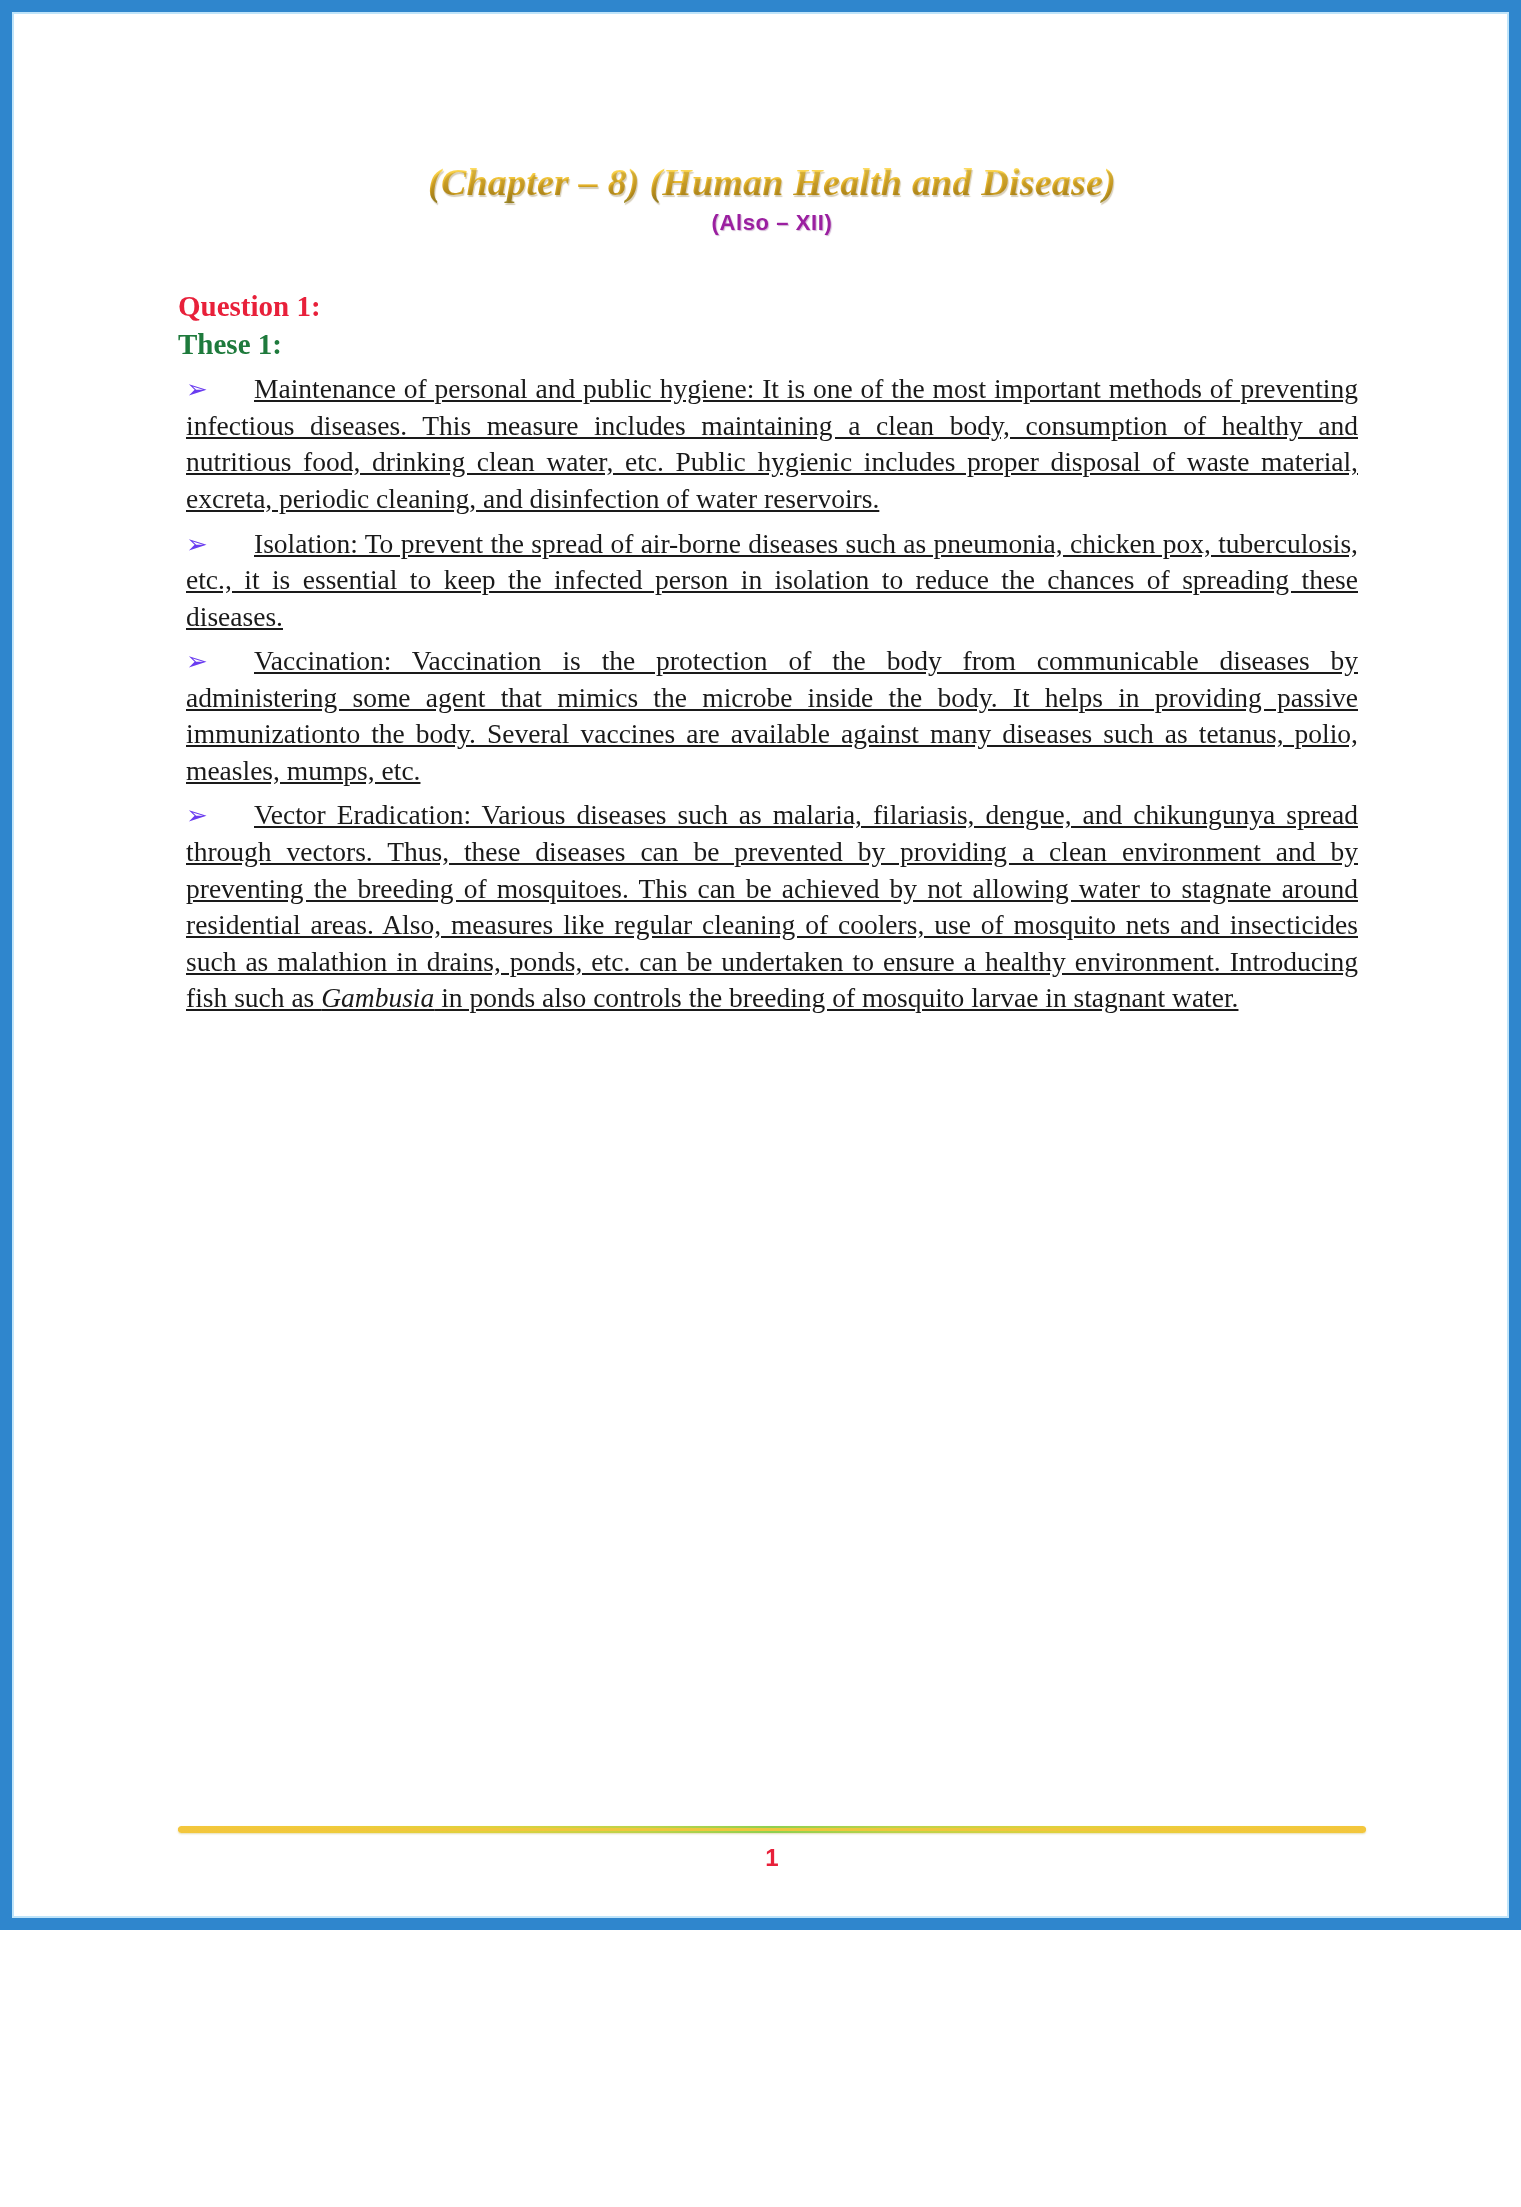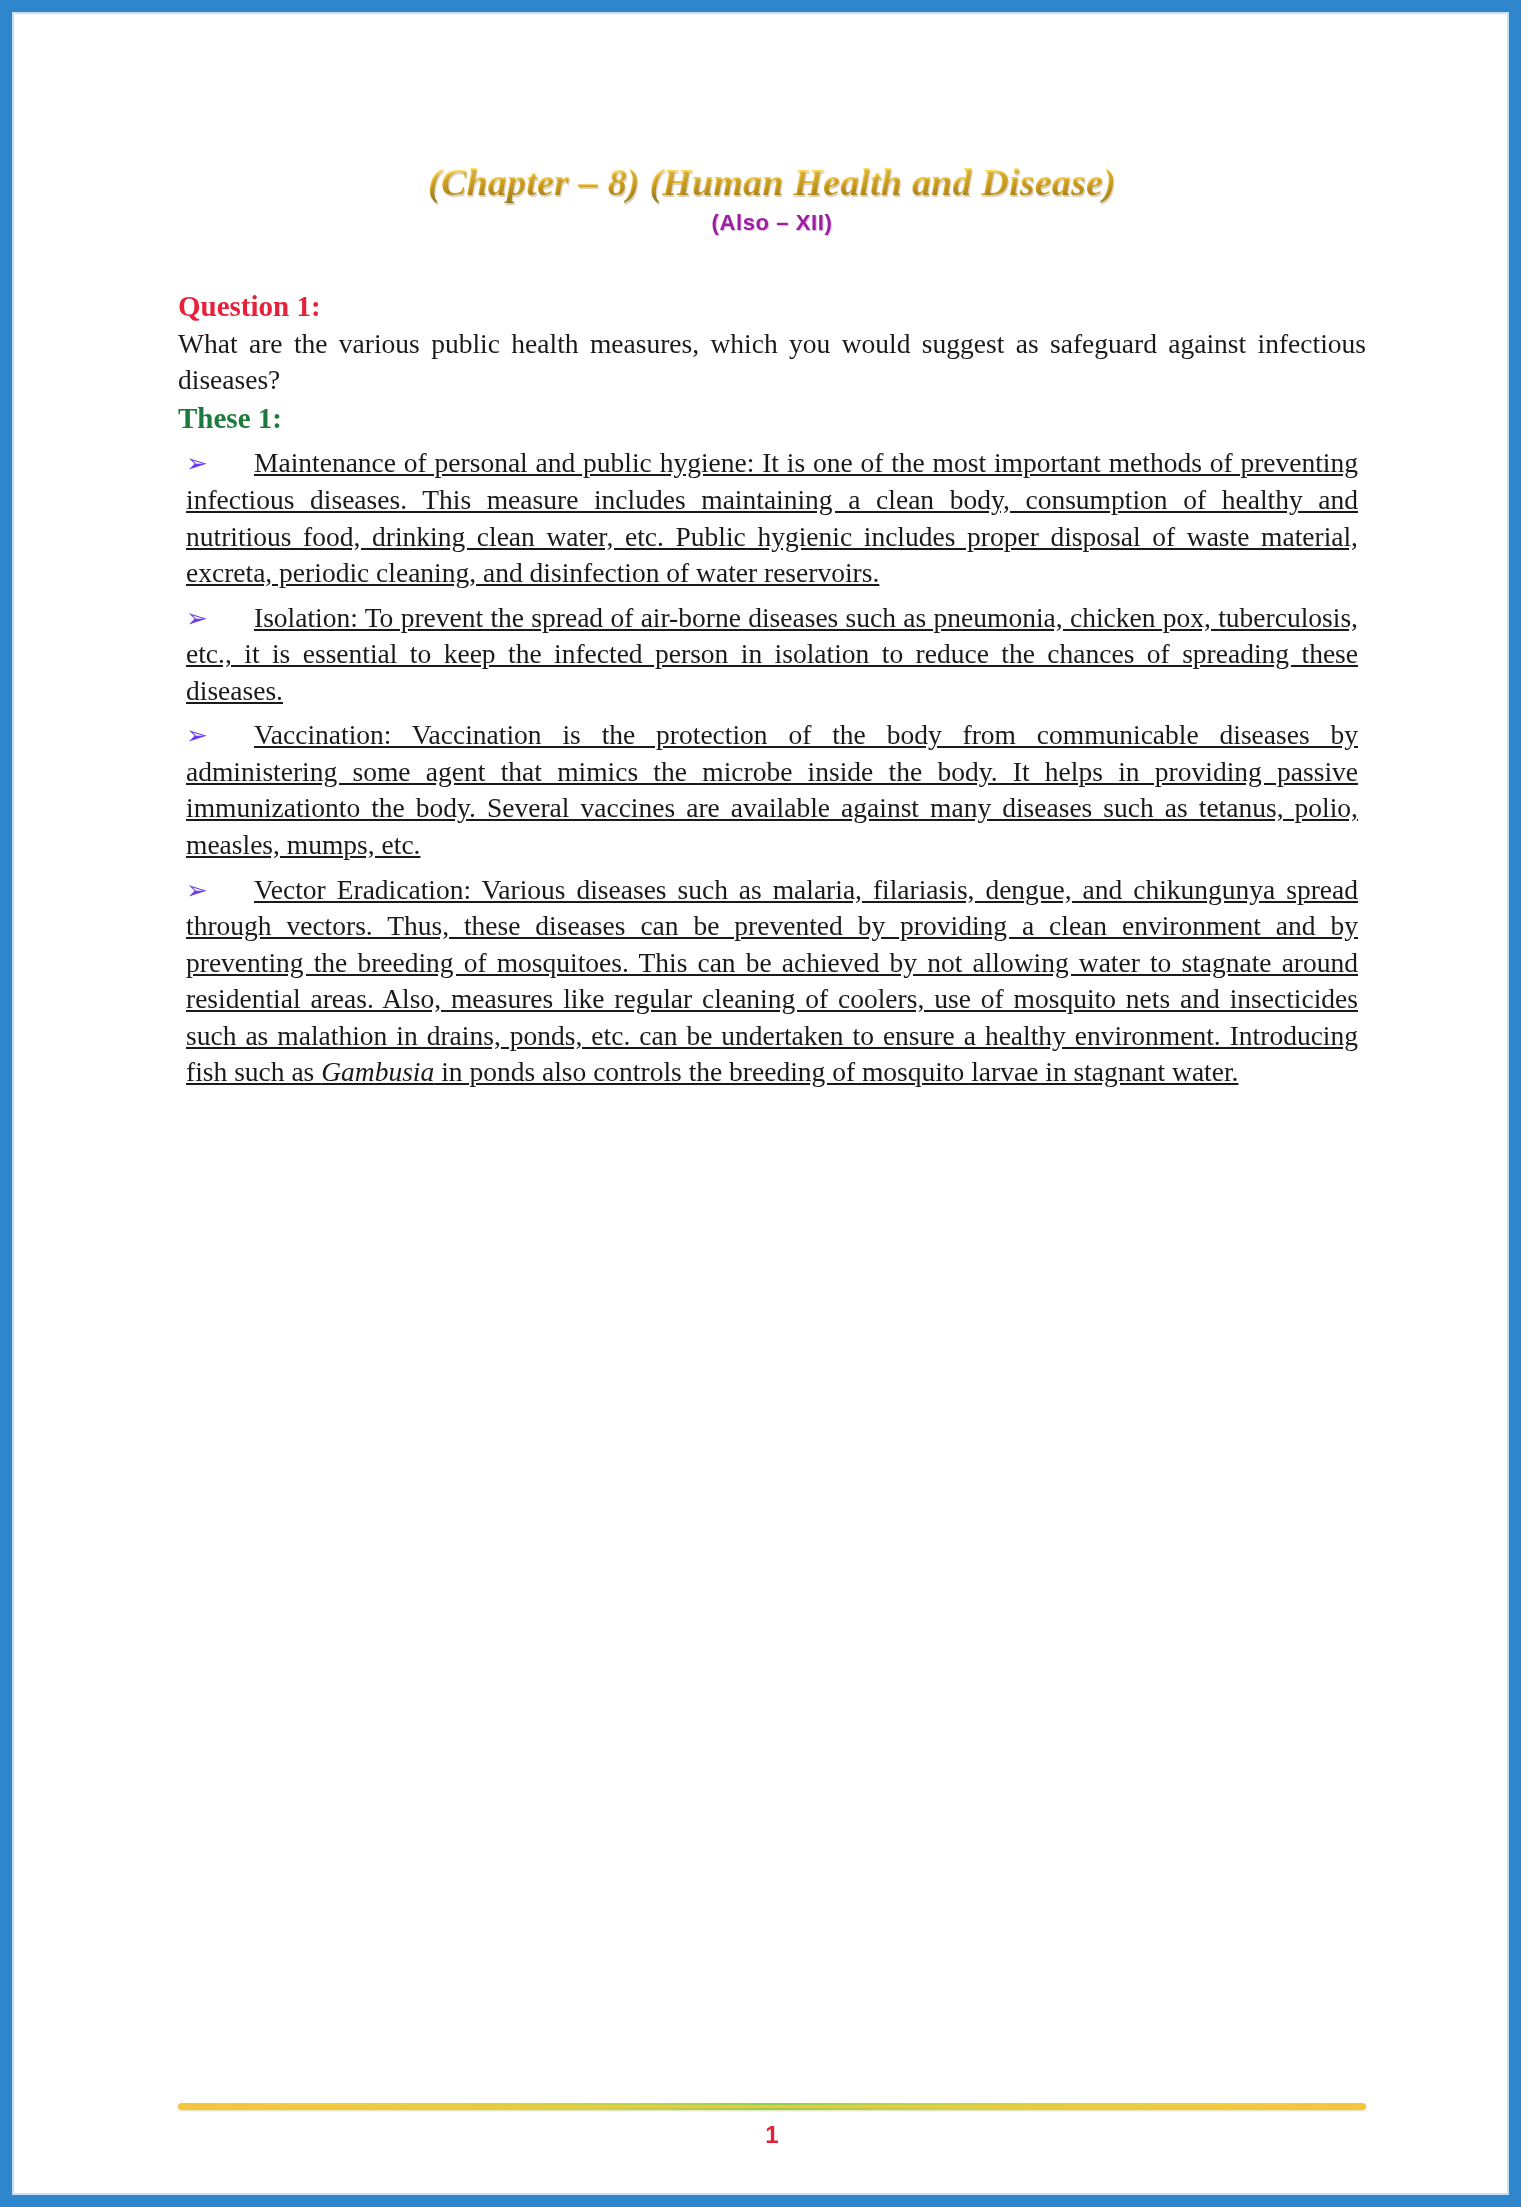--- a/index.html
+++ b/index.html
@@ -3,21 +3,21 @@
 <meta charset="utf-8">
 <style>
   html, body {
     margin: 0;
     padding: 0;
     background: #ffffff;
   }
   .page {
     position: relative;
     width: 1521px;
-    height: 2207px;
+    height: 1930px;
     box-sizing: border-box;
     background: #ffffff;
     overflow: hidden;
     font-family: "Liberation Serif", "DejaVu Serif", serif;
   }
   
   .page-frame {
     position: absolute;
     inset: 0;
     border: 12px solid #2f86cd;
@@ -183,21 +183,20 @@
 
     <div class="doc-header">
       <div class="chapter-title">(Chapter – 8) (Human Health and Disease)</div>
       <div class="class-line">(Also – XII)</div>
     </div>
 
     <div class="qa-block">
 
       <p class="label-question">Question 1:</p>
 
-      <p class="body-text q-text">What are the various public health measures, which you would suggest as safeguard against infectious diseases?</p>
 
       <p class="label-answer">These 1:</p>
 
 
 
       <p class="body-text bullet-item">
         <span class="bullet-marker">➢</span><span class="bullet-gap"></span><span>Maintenance of personal and public hygiene: It is one of the most important methods of preventing infectious diseases. This measure includes maintaining a clean body, consumption of healthy and nutritious food, drinking clean water, etc. Public hygienic includes proper disposal of waste material, excreta, periodic cleaning, and disinfection of water reservoirs.</span>
       </p>
 
       <p class="body-text bullet-item">

